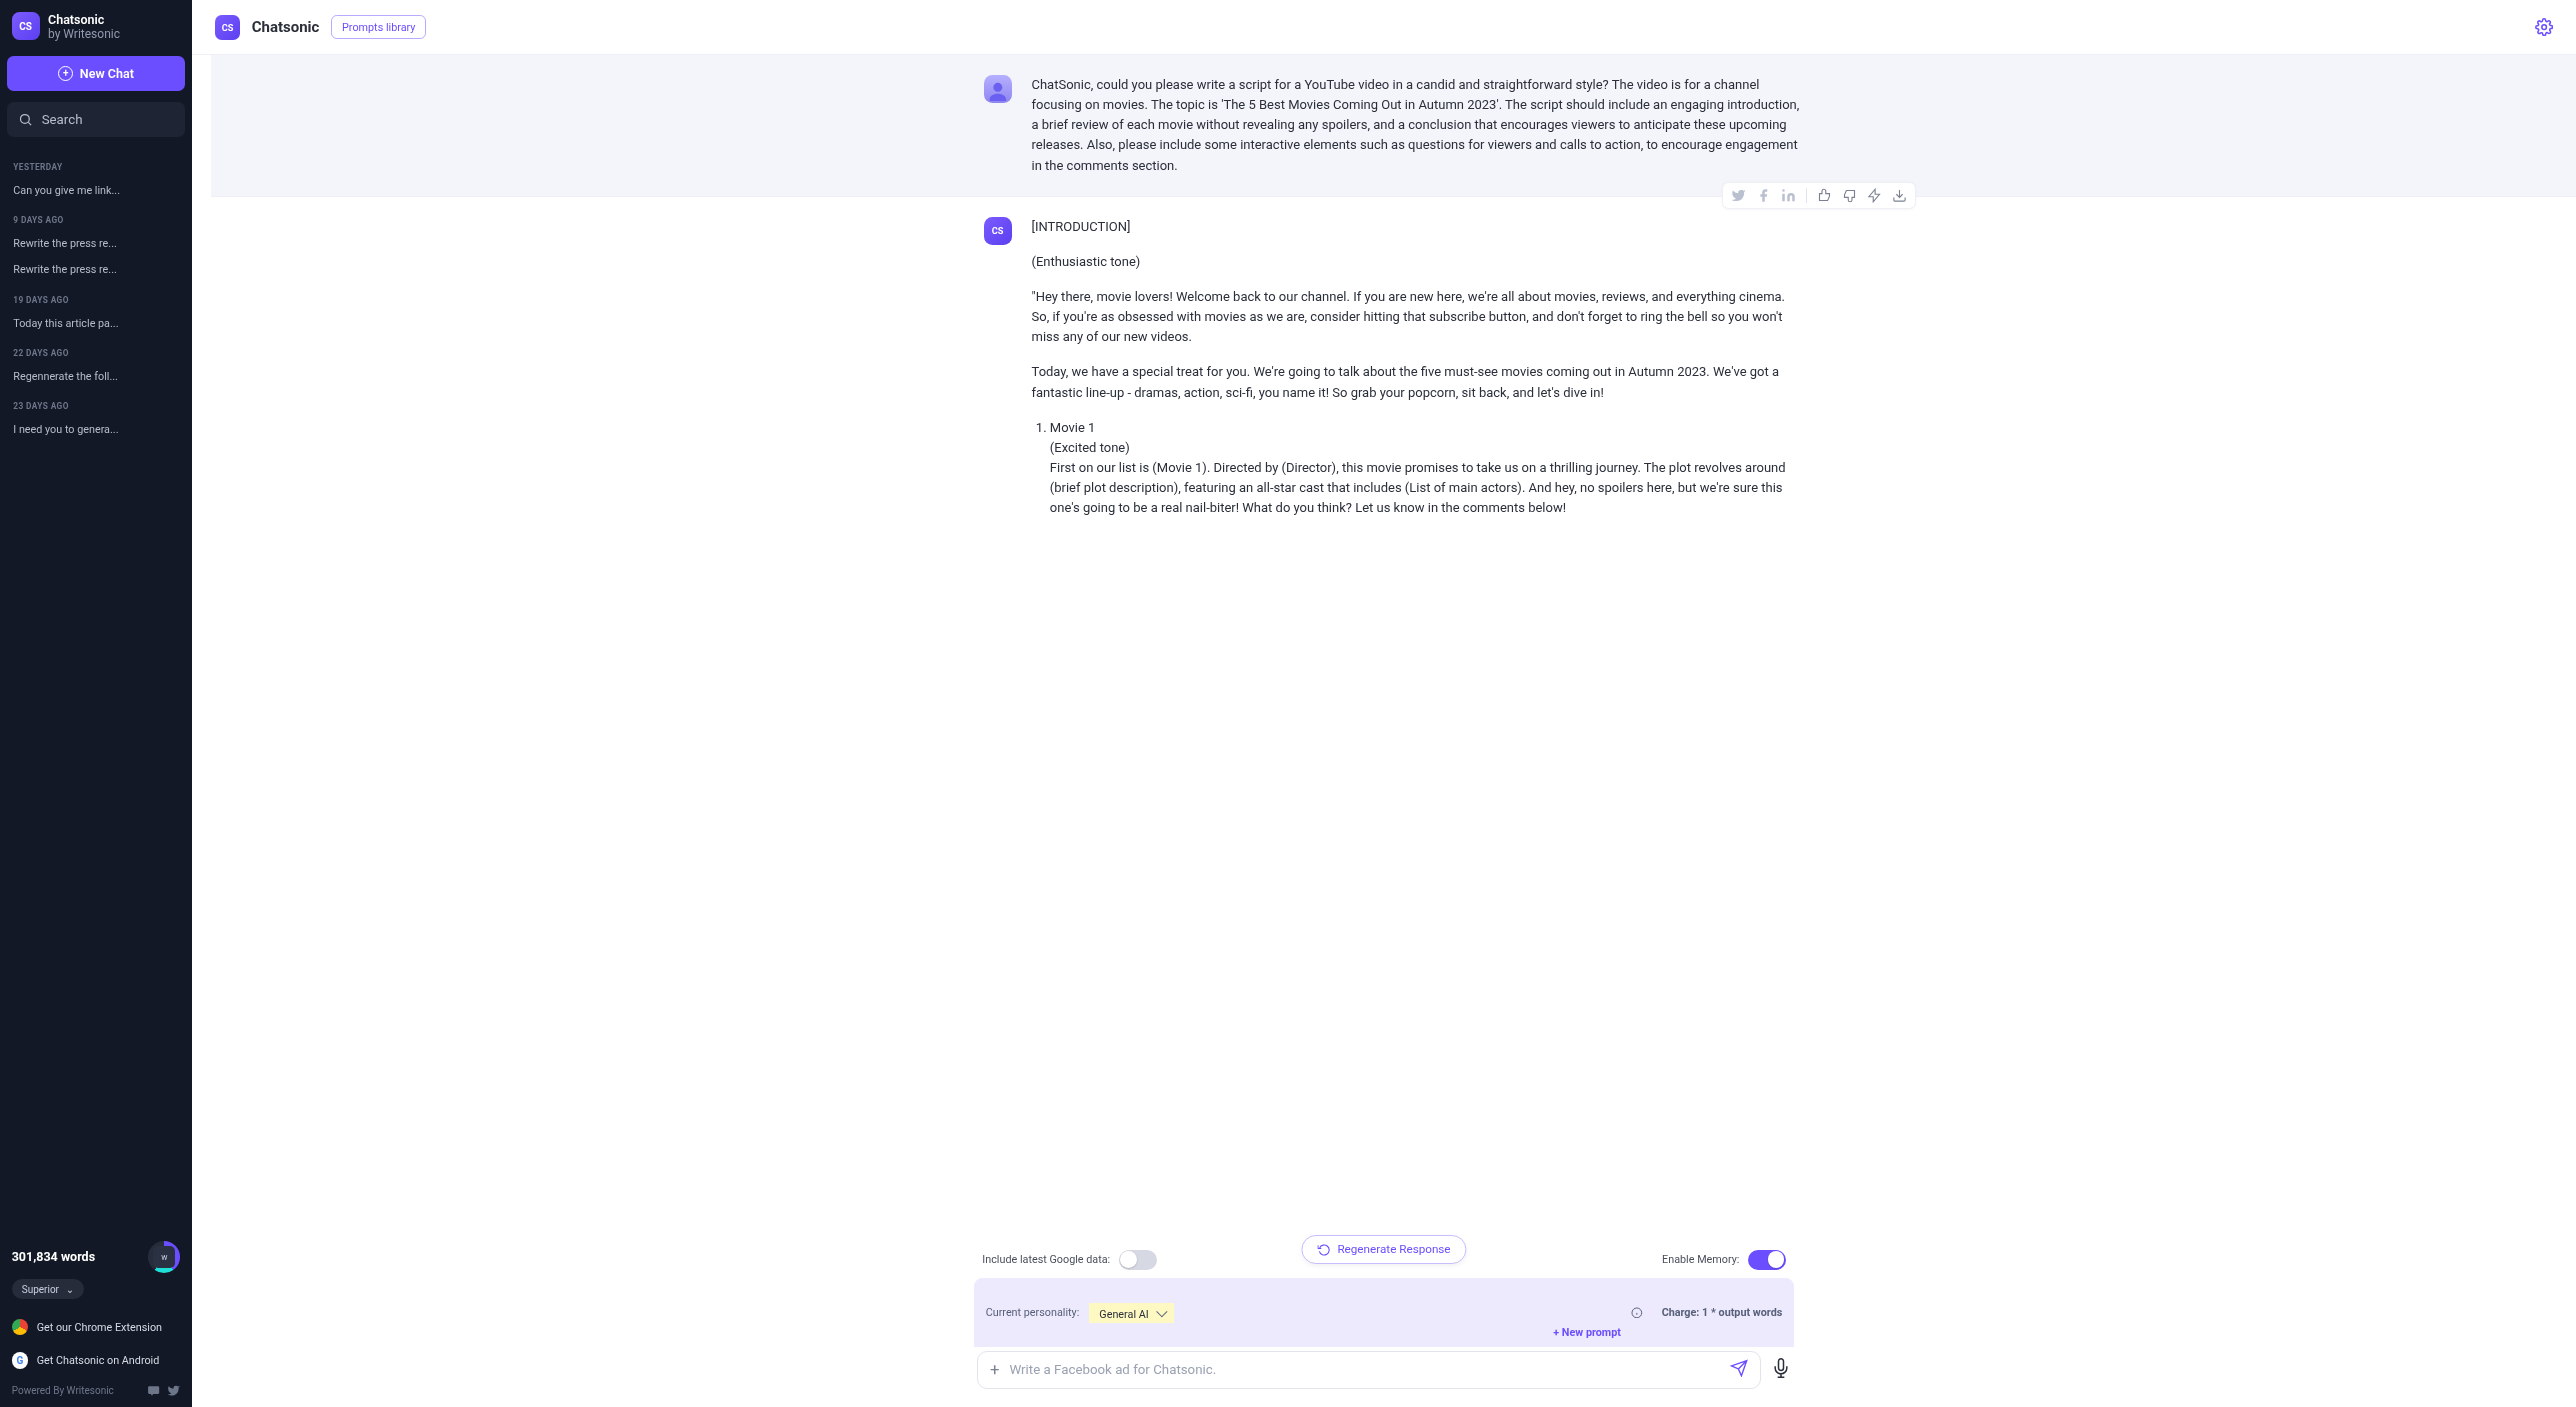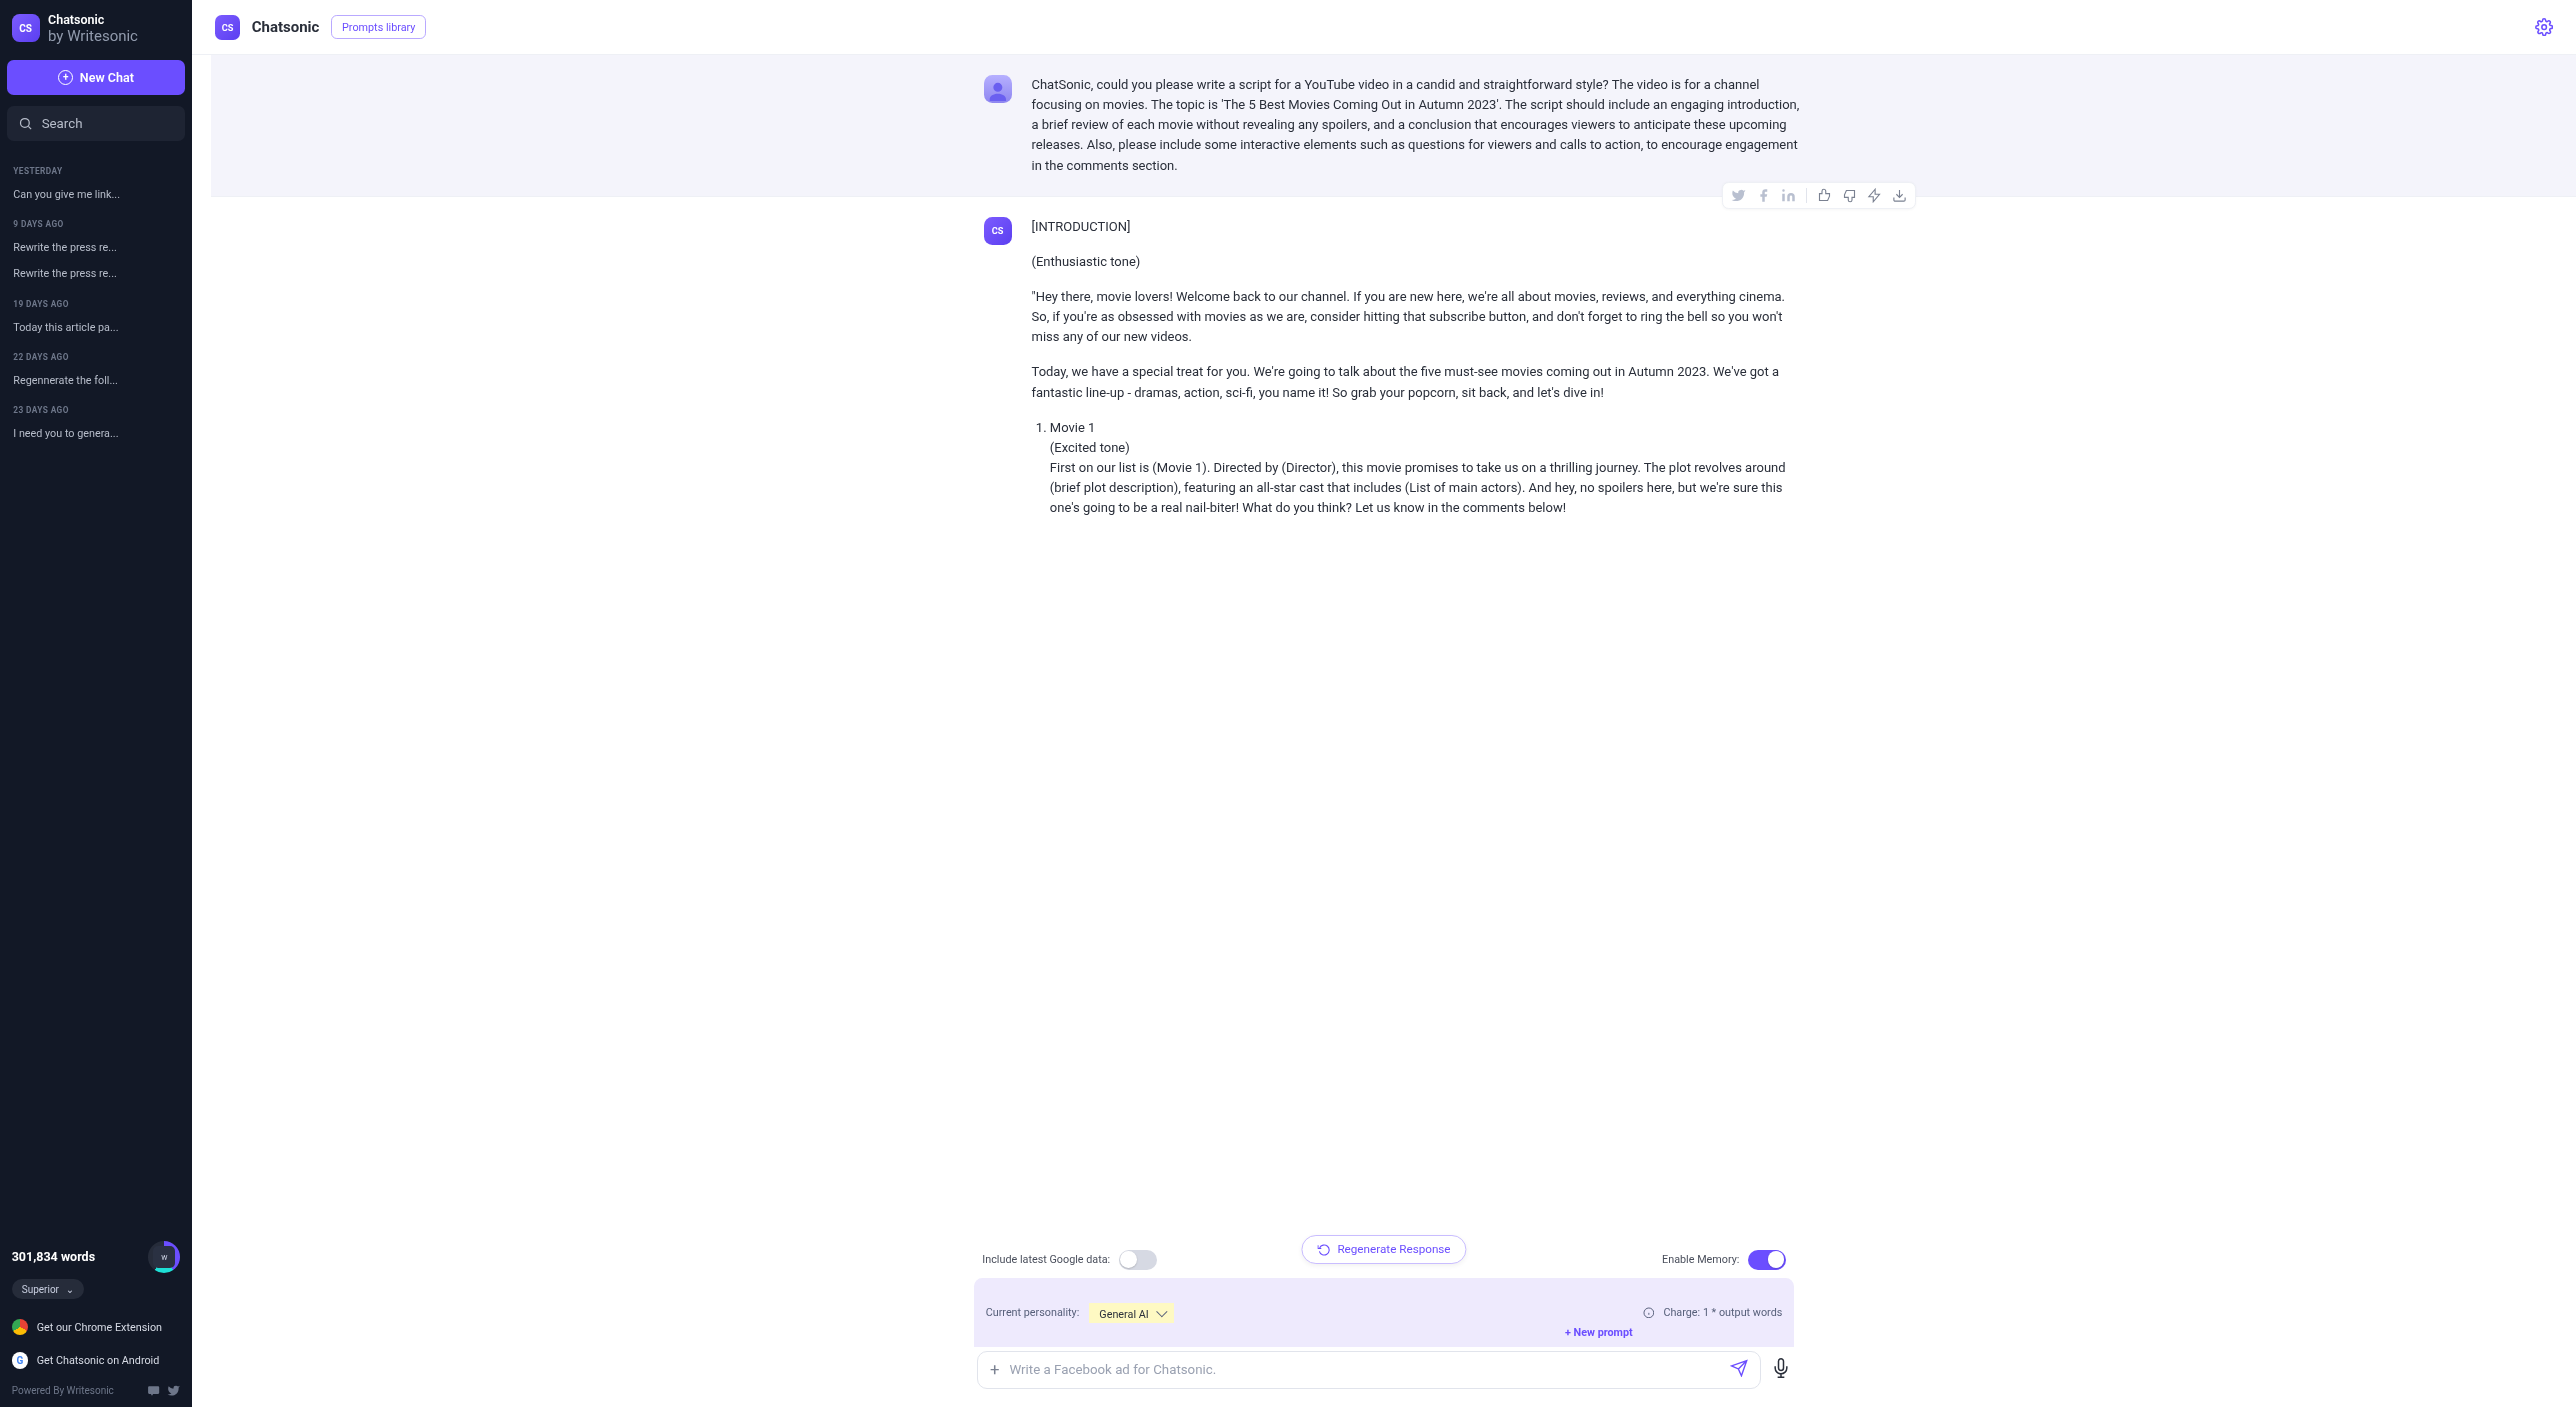--- a/index.html
+++ b/index.html
@@ -4,21 +4,21 @@
 <style>
 * { margin: 0; padding: 0; box-sizing: border-box; font-family: -apple-system, BlinkMacSystemFont, "Segoe UI", Roboto, sans-serif; }
 html, body { height: 100%; width: 100%; overflow: hidden; }
 body { display: flex; background: #fff; }
 
 
 .sidebar { width: 192px; background: #121826; color: #fff; display: flex; flex-direction: column; height: 100%; flex-shrink: 0; }
 .brand { display: flex; align-items: center; gap: 8.3px; padding: 11.7px 11.7px 5px 11.7px; }
 .brand-logo { width: 28px; height: 28px; border-radius: 7.5px; background: linear-gradient(135deg,#7c5cff,#5b3ff0); display:flex; align-items:center; justify-content:center; font-weight:700; font-size:10px; color:#fff; }
 .brand-text .t { font-weight:600; font-size:12.5px; }
-.brand-text .s { font-size:15px; color:#919aac; }
+.brand-text .s { font-size:12px; color:#919aac; }
 .new-chat { margin: 10px 6.7px 6.7px 6.7px; background:#6b4eff; border-radius:6.7px; height:35px; display:flex; align-items:center; justify-content:center; gap:6.7px; font-weight:600; font-size:12.5px; cursor:pointer; }
 .new-chat .plus-circ { width:15px; height:15px; border:1.7px solid #fff; border-radius:50%; display:flex; align-items:center; justify-content:center; font-size:10px; line-height:1; }
 .search-box { margin: 5px 6.7px; background:#1e2433; border-radius:6.7px; height:35px; display:flex; align-items:center; gap:8.3px; padding:0 11.7px; color:#b7bdca; }
 .search-box svg { width:15px; height:15px; stroke:#b7bdca; }
 .sections { flex:1; overflow-y:auto; padding-top:8.3px; }
 .section-label { font-size:8.3px; letter-spacing:0.4px; color:#6d7689; font-weight:700; padding: 11.7px 13.3px 5px 13.3px; }
 .chat-item { font-size:10.8px; color:#b7bdca; padding: 6.7px 13.3px; cursor:pointer; white-space:nowrap; overflow:hidden; text-overflow:ellipsis; }
 .sidebar-bottom { padding: 8.3px 11.7px 10px 11.7px; }
 .words-row { display:flex; align-items:center; justify-content:space-between; }
 .words { font-weight:700; font-size:12.5px; }
@@ -66,21 +66,21 @@
 .toggle.on { background:#6b4eff; }
 .toggle.on .knob { left:20px; }
 .regen-btn { position:absolute; left:50%; transform:translateX(-50%); top:-15px; background:#fff; border:0.8px solid #c9bdff; color:#6b4eff; font-size:11.7px; padding:6.7px 15px; border-radius:18.3px; display:flex; align-items:center; gap:6.7px; cursor:pointer; box-shadow:0 1.7px 5px rgba(0,0,0,0.06); z-index:5;}
 .regen-btn svg { width:13.3px; height:13.3px; stroke:#6b4eff; fill:none; stroke-width:2; }
 .personality-row { background:#eeeafd; border-radius:8.3px 8.3px 0 0; padding:8.3px 11.7px; display:flex; align-items:center; gap:10px; font-size:10.8px; }
 .personality-row .label { color:#57607a; }
 .personality-select { background:#fef9c3; border-radius:0; padding:5px 25px 2px 10px; color:#2a2f3a; position:relative; cursor:pointer; }
 .personality-select::after { content:""; position:absolute; right:8.3px; top:50%; width:6.7px; height:6.7px; border-right:1.2px solid #57607a; border-bottom:1.2px solid #57607a; transform: translateY(-70%) rotate(45deg); }
 .personality-row .spacer { flex:1; }
 .new-prompt { color:#6b4eff; font-weight:700; cursor:pointer;margin-top:40px; }
-.charge { color:#57607a; display:flex; align-items:center; gap:9px; }
+.charge { color:#57607a; display:flex; align-items:center; gap:19px;font-weight:bold; }
 .charge svg { width:11.7px; height:11.7px; stroke:#57607a; fill:none; }
 .input-row { display:flex; align-items:center; gap:10px; padding: 3.3px 3.3px 0 3.3px; }
 .input-box { flex:1; border:0.8px solid #e1e4ec; border-radius:10px; height:38px; display:flex; align-items:center; padding:0 11.7px; gap:10px; }
 .input-box .plus { font-size:16.7px; color:#7a8191; cursor:pointer; }
 .input-box input { flex:1; border:none; outline:none; font-size:13.3px; color:#2a2f3a; }
 .input-box input::placeholder { color:#9aa1b1; }
 .send-ic svg { width:18.3px; height:18.3px; stroke:#6b4eff; fill:none; stroke-width:1.8; cursor:pointer; }
 .mic-ic svg { width:20px; height:20px; stroke:#2a2f3a; fill:none; stroke-width:1.8; cursor:pointer; }
 </style>
 </head>

